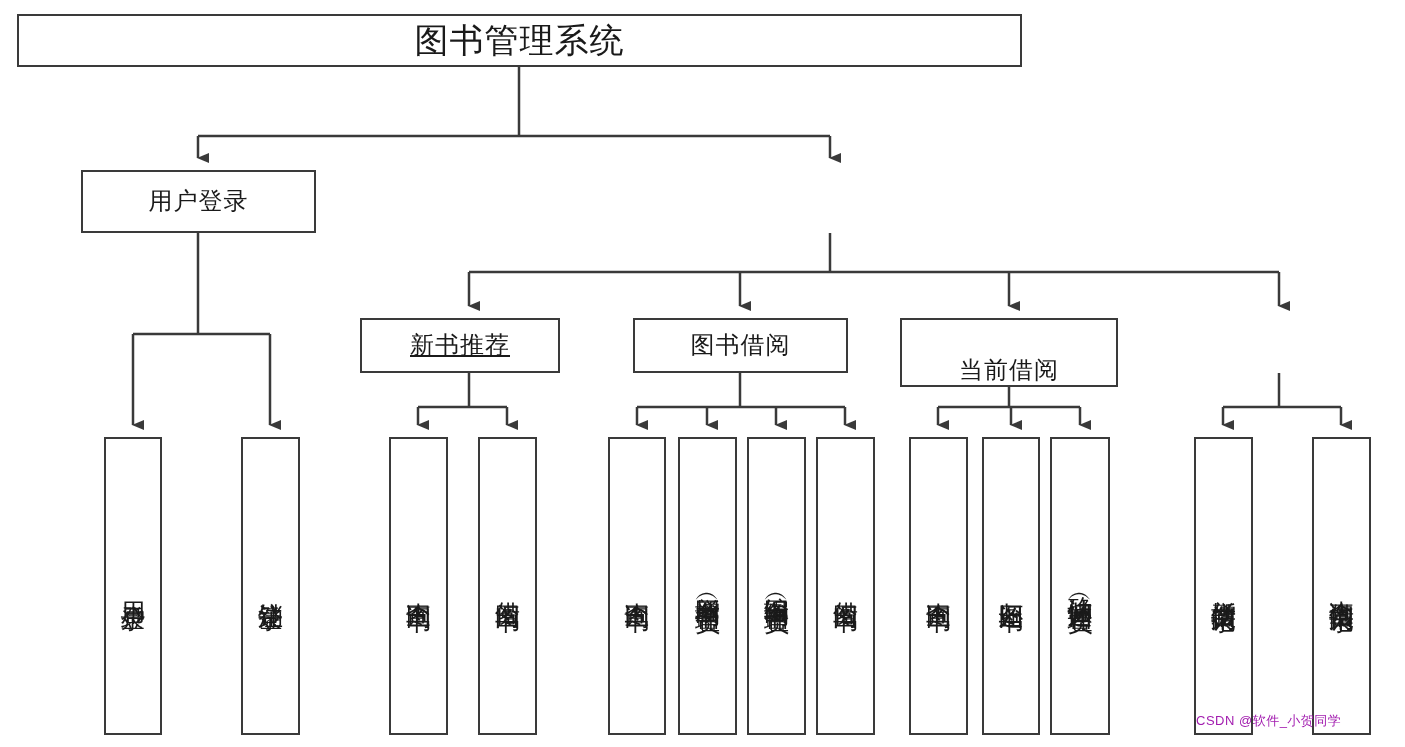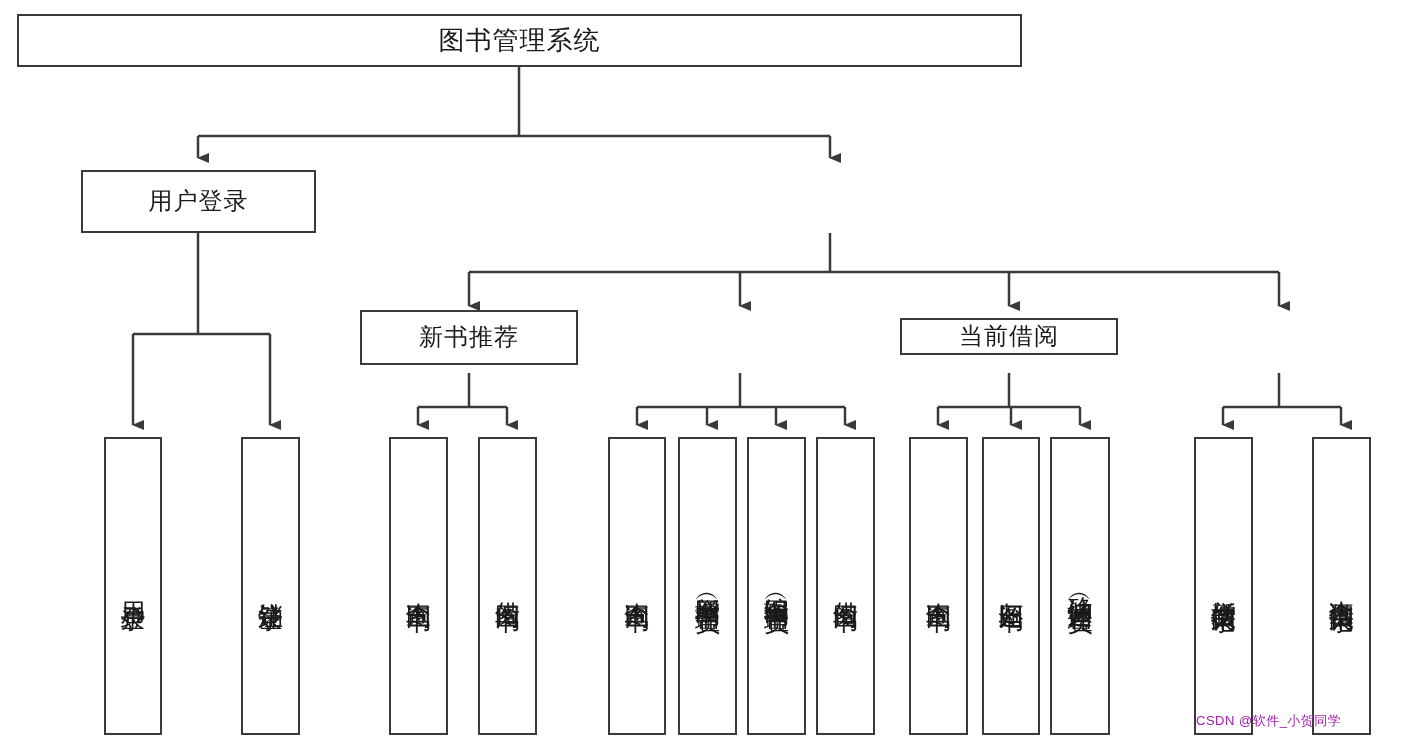--- a/index.html
+++ b/index.html
@@ -34,21 +34,21 @@
     align-items: center;
     justify-content: center;
     color: #1a1a1a;
   }
   .node.horiz {
     font-size: 24px;
     letter-spacing: 1px;
     line-height: 1.2;
   }
   .node.root {
-    font-size: 26px;
+    font-size: 34px;
   }
   .node.vert {
     align-items: flex-start;
     justify-content: center;
     padding-top: 0;
   }
   .vert-label {
     writing-mode: vertical-rl;
     text-orientation: upright;
     font-size: 25px;
@@ -130,24 +130,27 @@
   </svg>
 
   <div class="node horiz root" style="left:17px; top:14px; width:1005px; height:53px;">
     <span>图书管理系统</span>
   </div>
 
   <div class="node horiz" style="left:81px; top:170px; width:235px; height:63px;">
     <span>用户登录</span>
   </div>
 
-  <div class="node horiz" style="left:360px; top:310px; width:218px; height:55px;">
+  <div class="node horiz" style="left:360px; top:318px; width:200px; height:55px;text-decoration:underline;">
     <span>新书推荐</span>
   </div>
-  <div class="node horiz" style="left:900px; top:318px; width:218px; height:37px;">
+  <div class="node horiz" style="left:633px; top:318px; width:215px; height:55px;">
+    <span>图书借阅</span>
+  </div>
+  <div class="node horiz" style="left:900px; top:318px; width:218px; height:69px;align-items:flex-end;">
     <span>当前借阅</span>
   </div>
 
   <div class="node vert" style="left:104px; top:437px; width:58px; height:298px;">
     <div class="vert-inner">
         <span class="vert-label">用户登录</span>
       </div>
   </div>
   <div class="node vert" style="left:241px; top:437px; width:59px; height:298px;">
     <div class="vert-inner">

